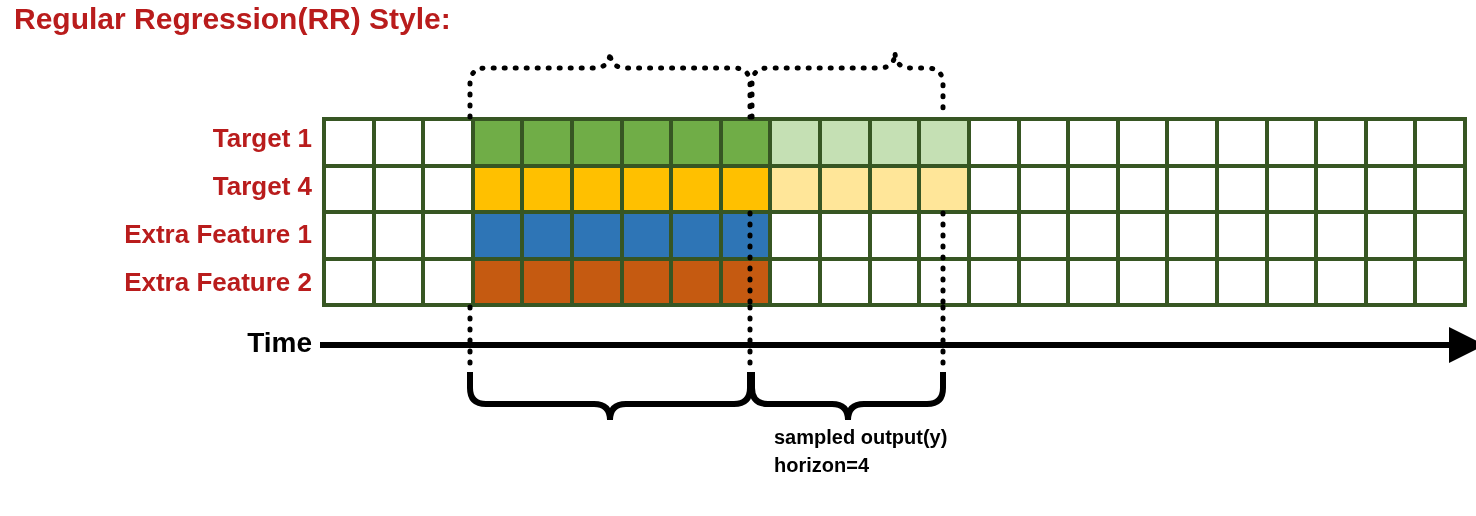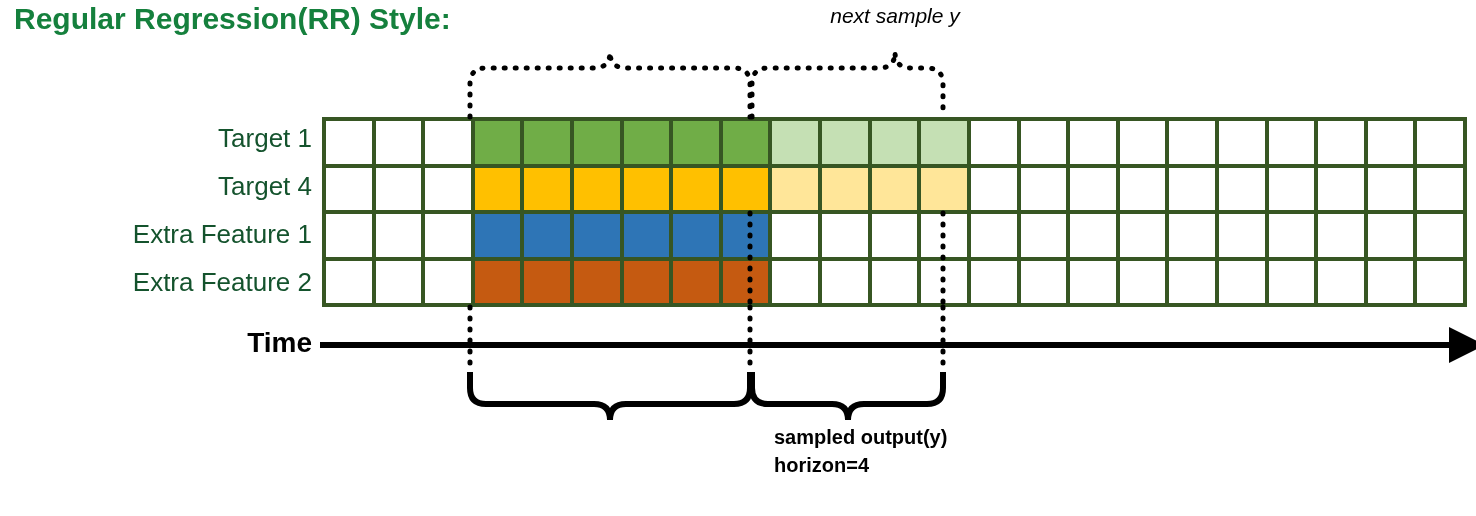--- a/index.html
+++ b/index.html
@@ -14,33 +14,33 @@
     overflow: hidden;
   }
   #stage { position: absolute; inset: 0; }
 
   
   .title {
     position: absolute;
     left: 14px; top: 2px;
     font-size: 30px;
     font-weight: 700;
-    color: #15803d;
+    color: #b91c1c;
     white-space: nowrap;
   }
 
   
   .row-label {
     position: absolute;
     right: 0;
     width: 310px;
     text-align: right;
     font-size: 26px;
-    font-weight: 400;
-    color: #14532d;
+    font-weight: 700;
+    color: #b91c1c;
     white-space: nowrap;
     line-height: 1;
   }
   .labels-col {
     position: absolute;
     left: 0px; top: 117px;
     width: 312px; height: 190px;
   }
 
   
@@ -194,21 +194,20 @@
       <div class="cell" style="background: rgb(255, 255, 255);"></div>
       <div class="cell" style="background: rgb(255, 255, 255);"></div>
       <div class="cell" style="background: rgb(255, 255, 255);"></div>
       <div class="cell" style="background: rgb(255, 255, 255);"></div>
       <div class="cell" style="background: rgb(255, 255, 255);"></div>
       <div class="cell" style="background: rgb(255, 255, 255);"></div>
     </div>
 
   <div class="time-label">Time</div>
 
-  <div class="top-note" style="left:770px; top:4px; width:250px;">next sample y</div>
 
 
   <div class="bottom-note" style="left:774px; top:424px;font-weight:bold;">
     <div>sampled output(y)</div>
     <div>horizon=4</div>
   </div>
 
   <svg class="axis-svg" width="1476" height="516" viewBox="0 0 1476 516">
 
     <path d="M 470,117 L 470,84 Q 470,68 486,68 L 594,68 Q 610,68 610,52 Q 610,68 626,68 L 734,68 Q 750,68 750,84 L 750,117" fill="none" stroke="#000" stroke-width="5" stroke-linecap="round" stroke-dasharray="1 10"></path>

